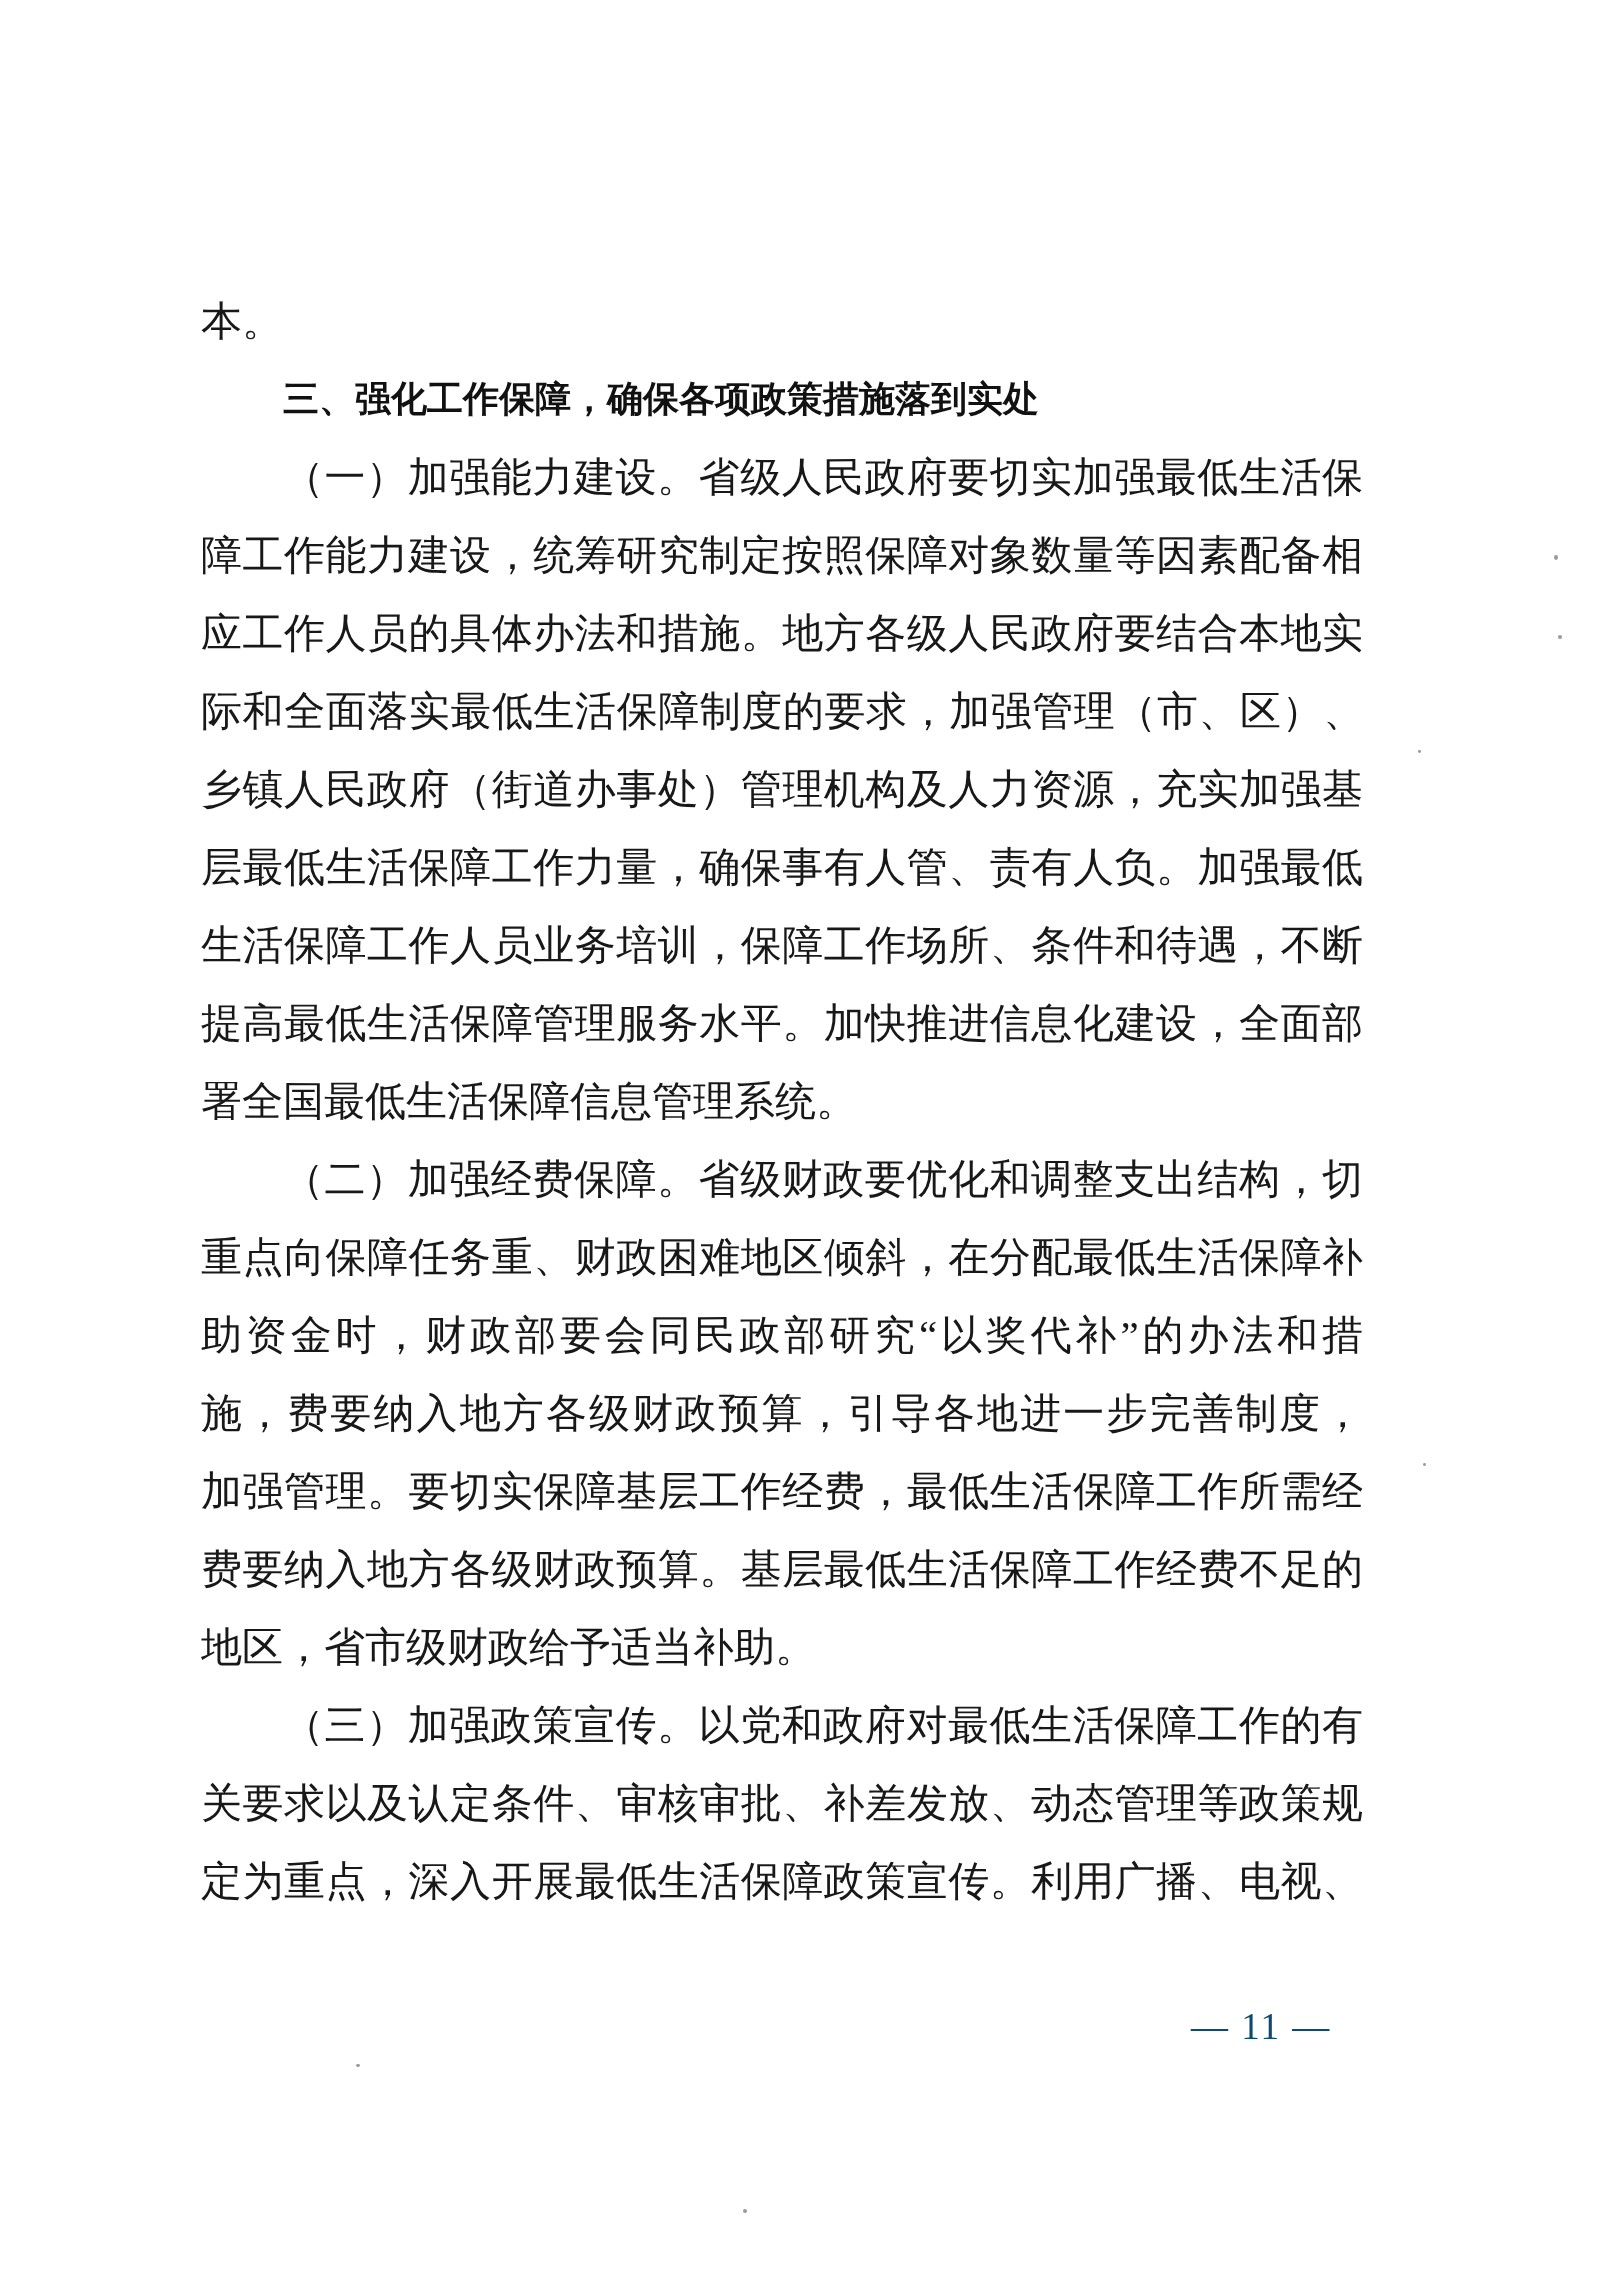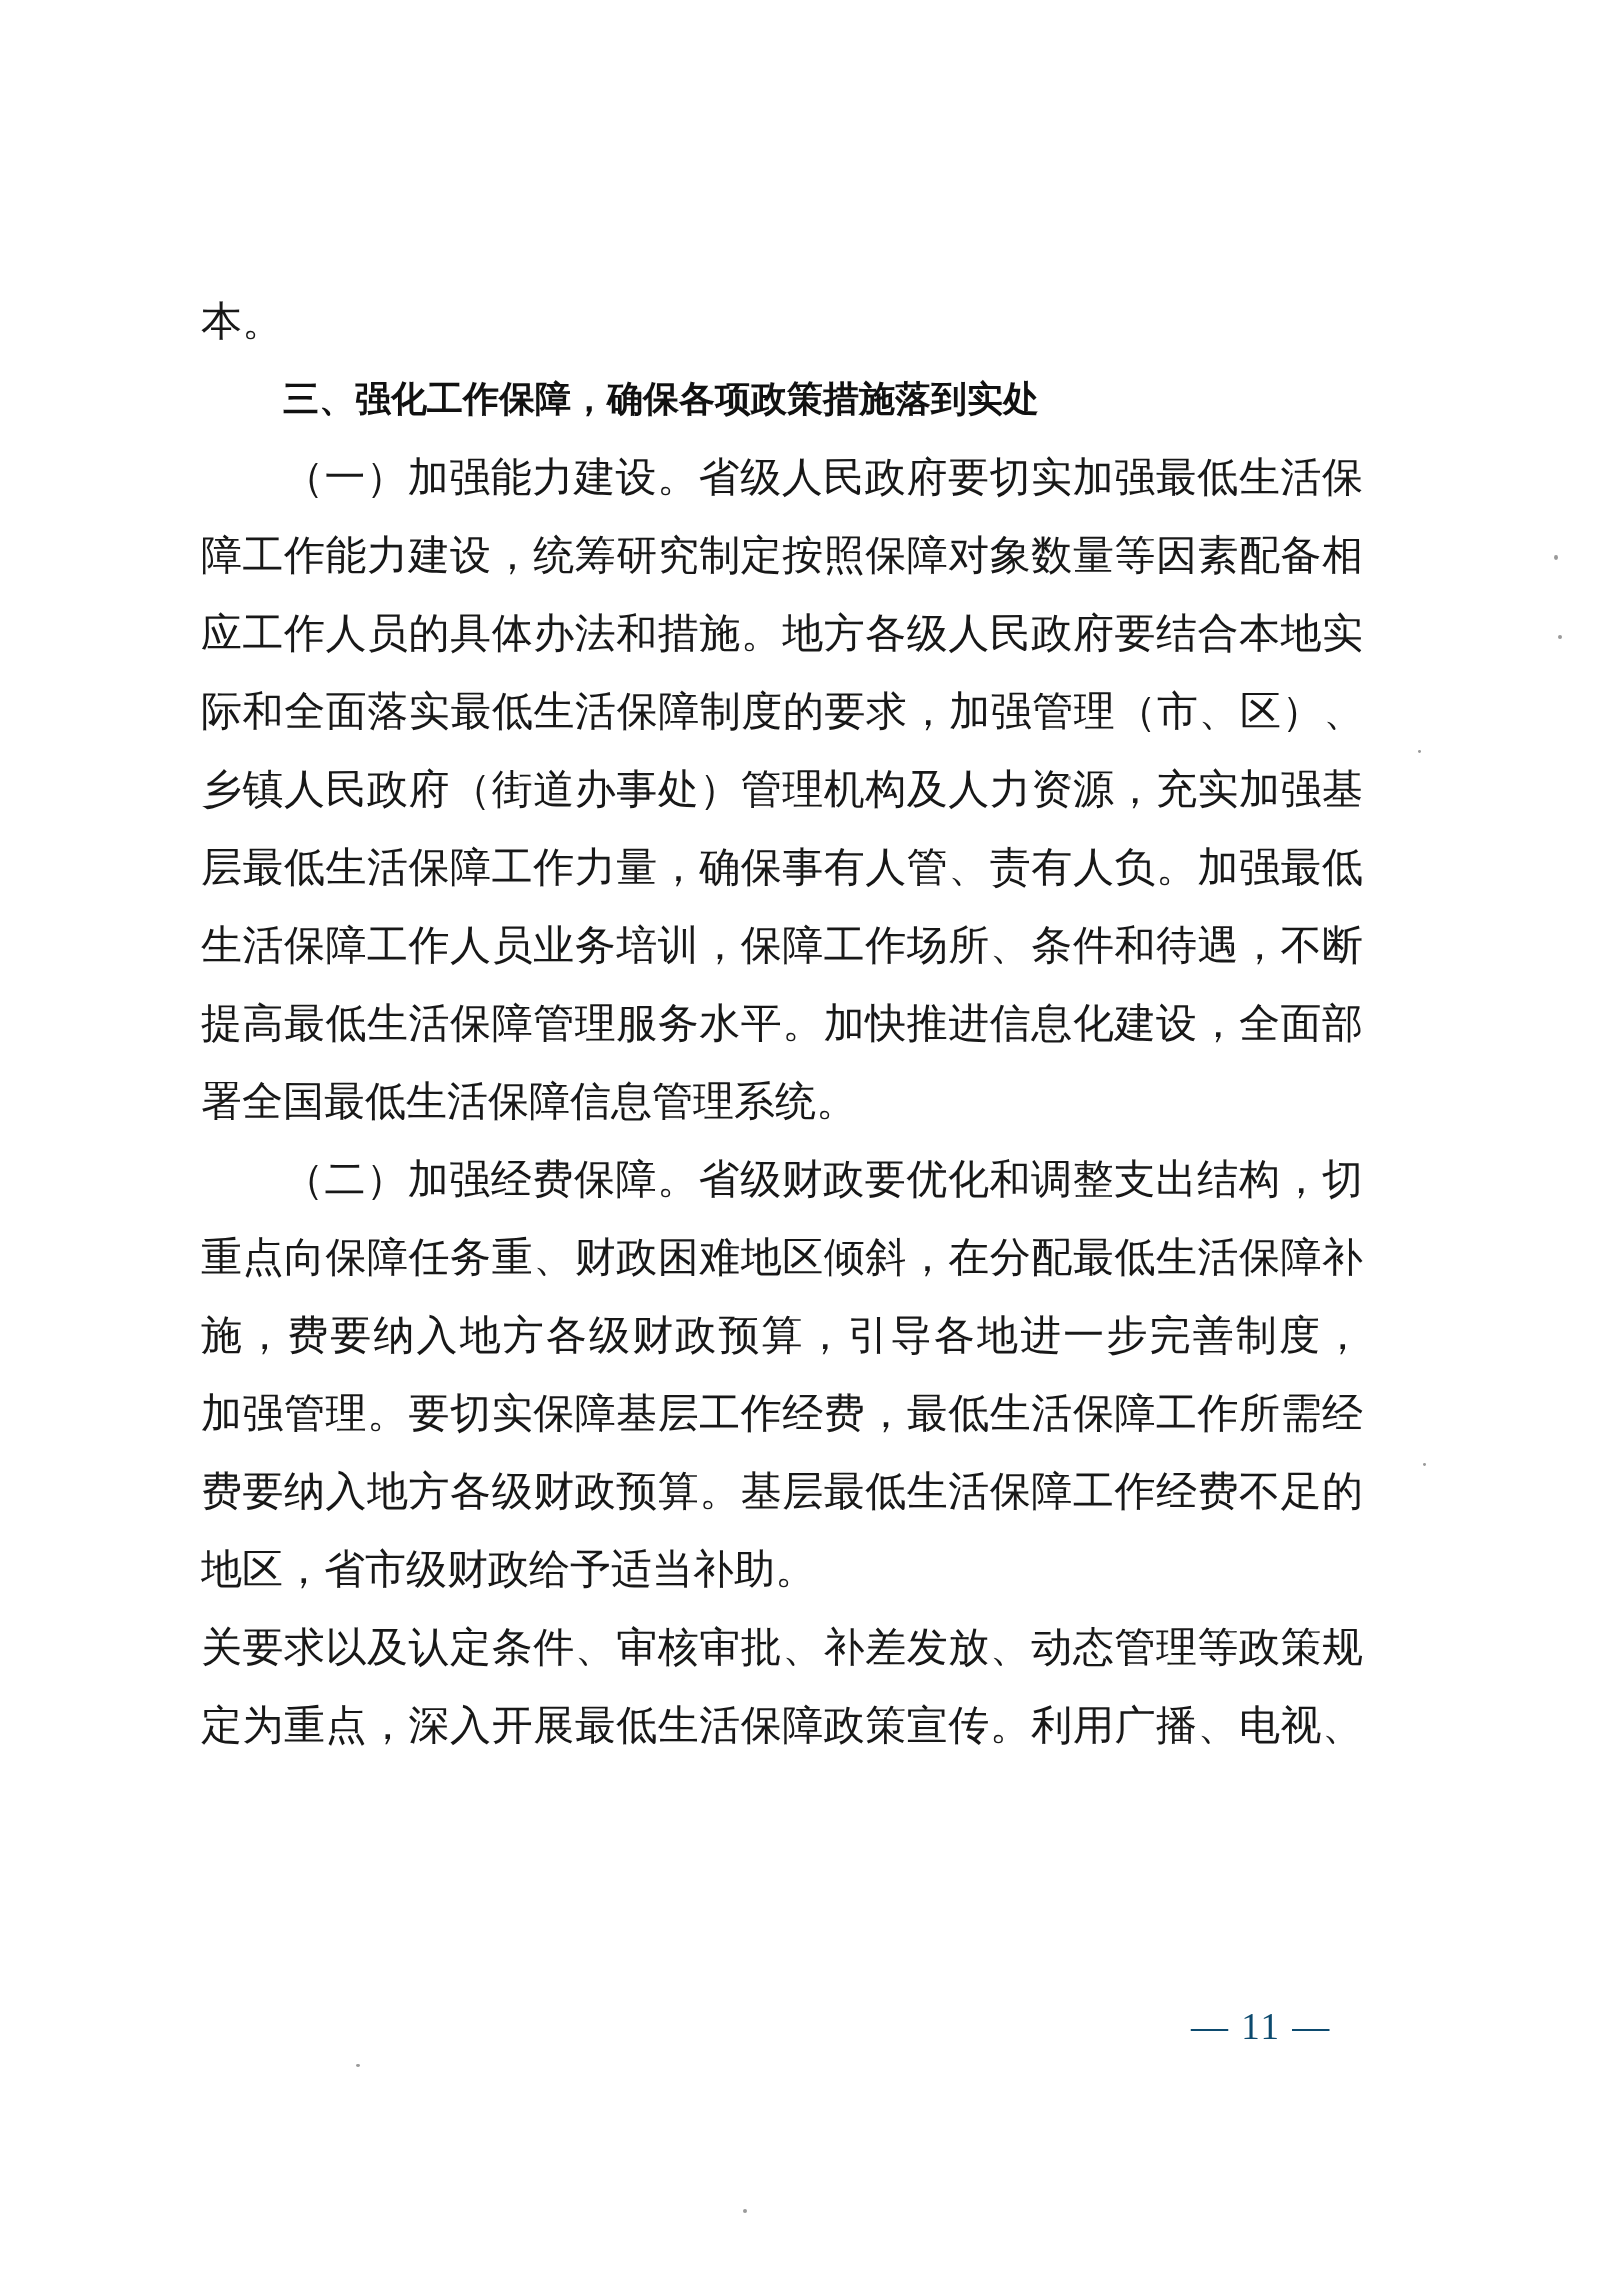--- a/index.html
+++ b/index.html
@@ -73,24 +73,26 @@
     <div class="line">障工作能力建设，统筹研究制定按照保障对象数量等因素配备相</div>
     <div class="line">应工作人员的具体办法和措施。地方各级人民政府要结合本地实</div>
     <div class="line tight">际和全面落实最低生活保障制度的要求，加强管理（市、区）、</div>
     <div class="line">乡镇人民政府（街道办事处）管理机构及人力资源，充实加强基</div>
     <div class="line">层最低生活保障工作力量，确保事有人管、责有人负。加强最低</div>
     <div class="line">生活保障工作人员业务培训，保障工作场所、条件和待遇，不断</div>
     <div class="line">提高最低生活保障管理服务水平。加快推进信息化建设，全面部</div>
     <div class="line end">署全国最低生活保障信息管理系统。</div>
     <div class="line indent">（二）加强经费保障。省级财政要优化和调整支出结构，切</div>
     <div class="line">重点向保障任务重、财政困难地区倾斜，在分配最低生活保障补</div>
+    <div class="line">助资金时，财政部要会同民政部研究“以奖代补”的办法和措</div>
     <div class="line">施，费要纳入地方各级财政预算，引导各地进一步完善制度，</div>
     <div class="line">加强管理。要切实保障基层工作经费，最低生活保障工作所需经</div>
     <div class="line">费要纳入地方各级财政预算。基层最低生活保障工作经费不足的</div>
     <div class="line end">地区，省市级财政给予适当补助。</div>
+    <div class="line indent">（三）加强政策宣传。以党和政府对最低生活保障工作的有</div>
     <div class="line">关要求以及认定条件、审核审批、补差发放、动态管理等政策规</div>
     <div class="line">定为重点，深入开展最低生活保障政策宣传。利用广播、电视、</div>
   </div>
 
   <div class="page-number">— 11 —</div>
 
   <div class="speck" style="left:1554px;top:555px;width:3.9px;height:4.9px;"></div>
   <div class="speck" style="left:1558px;top:635px;width:3.9px;height:3.9px;"></div>
   <div class="speck" style="left:1418px;top:750px;width:2.9px;height:2.9px;"></div>
   <div class="speck" style="left:1068px;top:776px;width:2.9px;height:3.9px;"></div>

